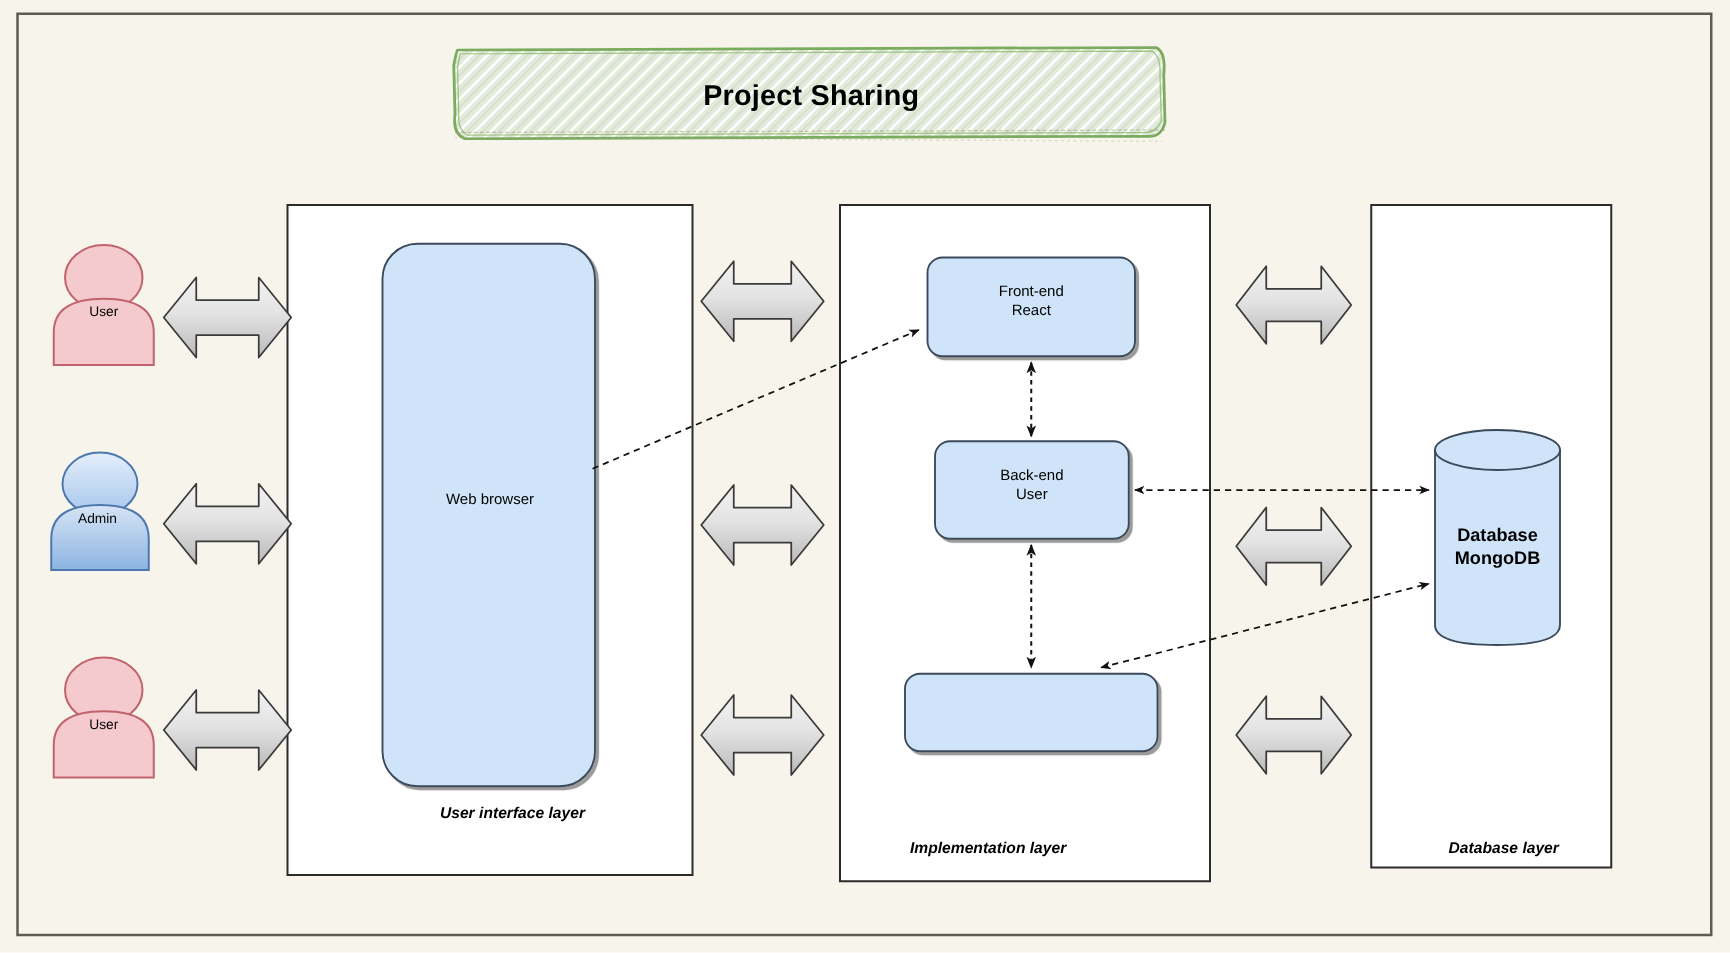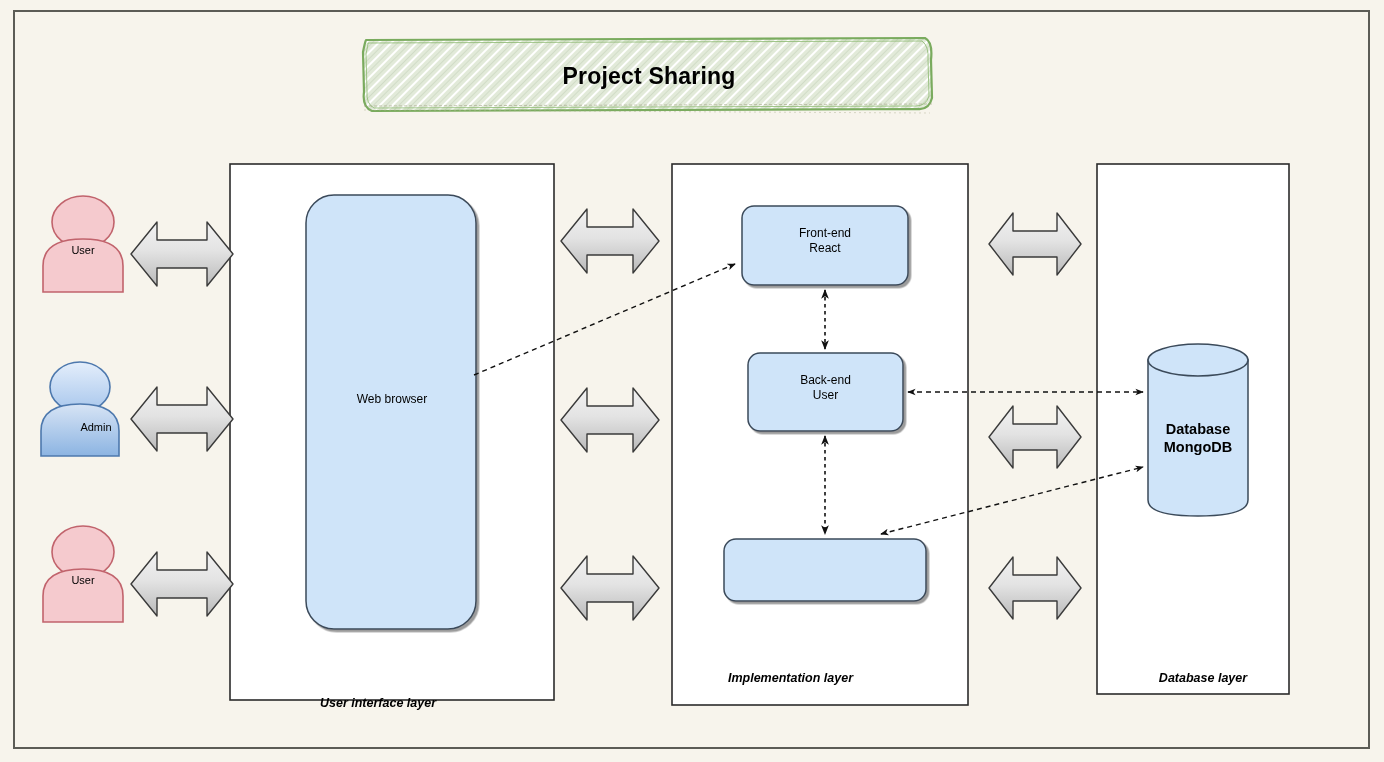--- a/index.html
+++ b/index.html
@@ -166,32 +166,32 @@
       <line x1="908" y1="392" x2="1143" y2="392" stroke="#111" stroke-width="1.4" stroke-dasharray="5 4" marker-end="url(#dot-arrow)" marker-start="url(#dot-arrow-start)"></line>
     </g>
     <g>
       <line x1="881" y1="534" x2="1143" y2="467" stroke="#111" stroke-width="1.4" stroke-dasharray="5 4" marker-end="url(#dot-arrow)" marker-start="url(#dot-arrow-start)"></line>
     </g>
   </svg>
 
   <div class="lbl title-lbl" style="left:366px; top:62px; width:566px;">Project Sharing</div>
 
   <div class="lbl actor-lbl" style="left:43px; top:244px; width:80px;">User</div>
-  <div class="lbl actor-lbl" style="left:56px; top:409px; width:80px;margin-top:12px;">Admin</div>
+  <div class="lbl actor-lbl" style="left:38px; top:409px; width:80px;">Admin</div>
   <div class="lbl actor-lbl" style="left:43px; top:574px; width:80px;">User</div>
 
   <div class="lbl node-lbl" style="left:306px; top:392px; width:172px;">Web browser</div>
 
   <div class="lbl node-lbl" style="left:742px; top:226px; width:166px;">Front-end
 React</div>
 
   <div class="lbl node-lbl" style="left:748px; top:373px; width:155px;">Back-end
 User</div>
 
 
   <div class="lbl db-lbl" style="left:1148px; top:420px; width:100px;">Database
 MongoDB</div>
 
-  <div class="lbl layer-lbl" style="left:230px; top:696px; width:296px;">User interface layer</div>
+  <div class="lbl layer-lbl" style="left:230px; top:643px; width:296px;padding-left:32px;">User interface layer</div>
   <div class="lbl layer-lbl" style="left:672px; top:671px; width:237px;">Implementation layer</div>
   <div class="lbl layer-lbl" style="left:1097px; top:671px; width:212px;">Database layer</div>
 
 </div>
 
 </body></html>

